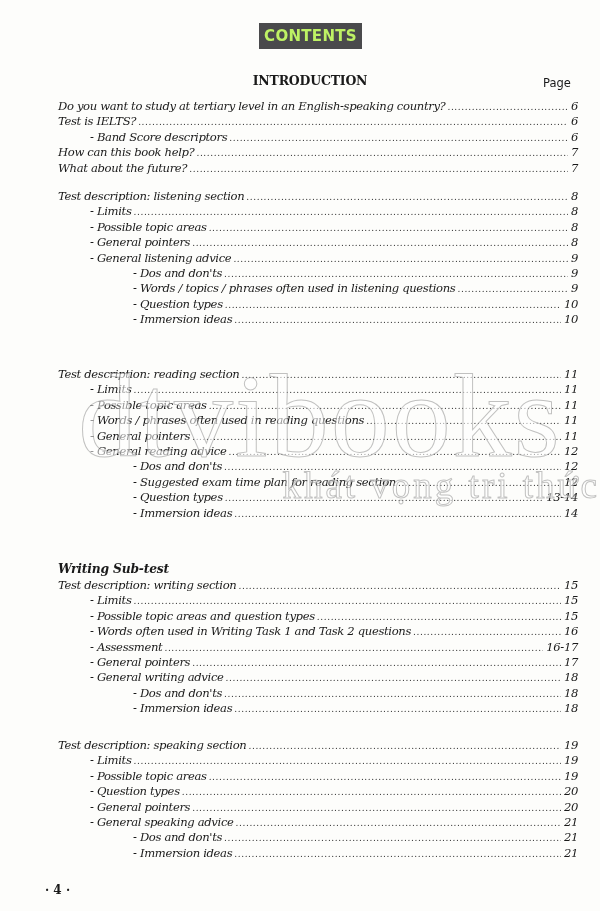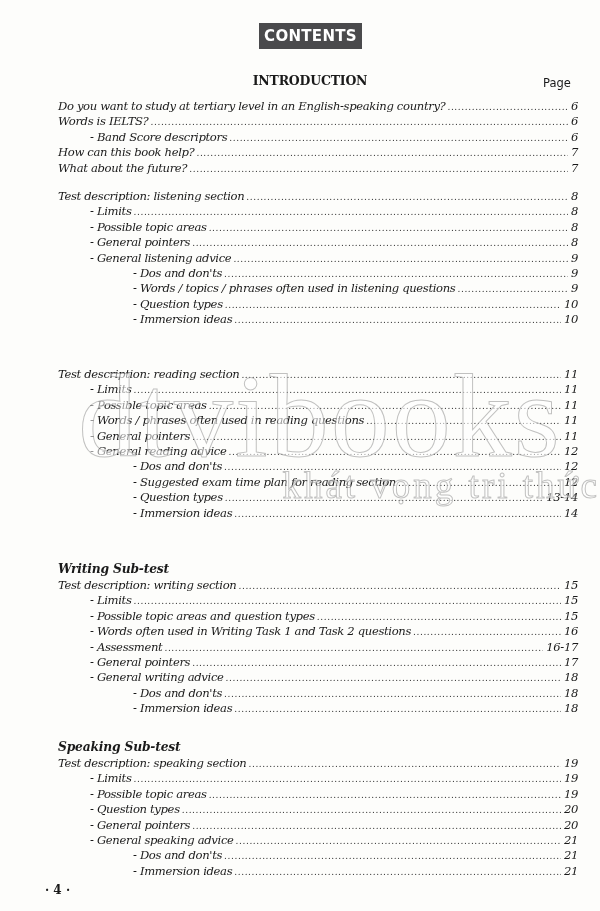--- a/index.html
+++ b/index.html
@@ -2,21 +2,21 @@
 <html><head>
 <meta charset="utf-8">
 <style>
   html, body { margin: 0; padding: 0; }
   body {
     width: 600px; height: 911px; background: #fdfdfb; position: relative; overflow: hidden;
     font-family: "DejaVu Serif", serif; color: #1a1a1a;
   }
   .header-box {
     position: absolute; left: 259px; top: 23px; width: 103px; height: 26px;
-    background: #4a4a4c; color: #ffffff;
+    background: #4a4a4c; color: #bef264;
     font-family: "DejaVu Sans", sans-serif; font-size: 15px; letter-spacing: 0.3px;
     display: flex; align-items: center; justify-content: center; font-weight: 600;
   }
   .intro-title {
     position: absolute; left: 0; width: 620px; top: 73px; text-align: center;
     font-family: "DejaVu Serif", serif; font-weight: bold; font-size: 12.5px; letter-spacing: -0.2px;
   }
   .page-label {
     position: absolute; left: 543px; top: 76px; font-family: "DejaVu Sans", sans-serif; font-size: 11.5px;
   }
@@ -57,21 +57,21 @@
 <div class="intro-title">INTRODUCTION</div>
 <div class="page-label">Page</div>
 
 <div class="toc" id="intro-toc" style="top:99px;">
     <div class="row">
       <span class="label">Do you want to study at tertiary level in an English-speaking country?</span>
       <span class="dots"></span>
       <span class="pg">6</span>
     </div>
     <div class="row">
-      <span class="label">Words is IELTS?</span>
+      <span class="label">Test is IELTS?</span>
       <span class="dots"></span>
       <span class="pg">6</span>
     </div>
     <div class="row l1">
       <span class="label">- Band Score descriptors</span>
       <span class="dots"></span>
       <span class="pg">6</span>
     </div>
     <div class="row">
       <span class="label">How can this book help?</span>
@@ -226,21 +226,20 @@
       <span class="dots"></span>
       <span class="pg">18</span>
     </div>
     <div class="row l2">
       <span class="label">- Immersion ideas</span>
       <span class="dots"></span>
       <span class="pg">18</span>
     </div>
   </div>
 <div class="toc" id="sec-3" style="top:738px;">
-  <div class="section-title">Speaking  Sub-test</div>
 <div class="row">
       <span class="label">Test description: speaking section</span>
       <span class="dots"></span>
       <span class="pg">19</span>
     </div>
     <div class="row l1">
       <span class="label">- Limits</span>
       <span class="dots"></span>
       <span class="pg">19</span>
     </div>

